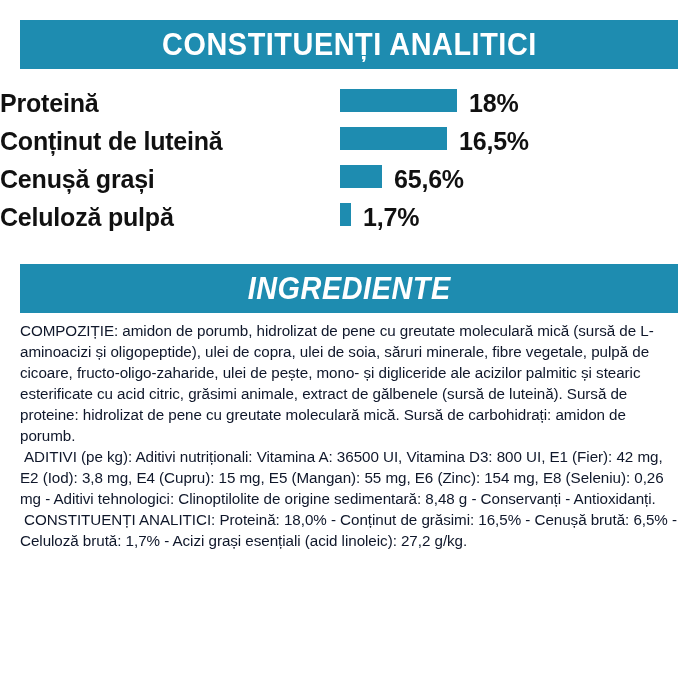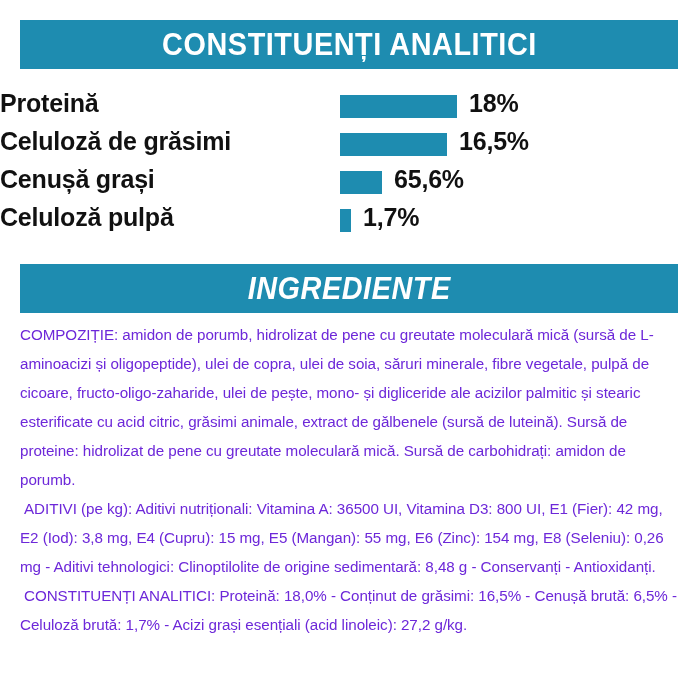--- a/index.html
+++ b/index.html
@@ -65,21 +65,21 @@
     padding-right: 10px;
     box-sizing: border-box;
     font-size: 25px;
     font-weight: bold;
     color: #111111;
     white-space: nowrap;
     letter-spacing: -0.2px;
   }
   .bar-track {
     display: flex;
-    align-items: flex-end;
+    align-items: flex-start;
   }
   .bar-fill {
     height: 23px;
     background: #1e8cb0;
   }
   .bar-value {
     font-size: 25px;
     font-weight: bold;
     color: #111111;
     margin-left: 12px;
@@ -87,22 +87,22 @@
     letter-spacing: -0.2px;
   }
 
   
   .ingredients-body {
     position: absolute;
     top: 320px;
     left: 20px;
     width: 660px;
     font-size: 15.2px;
-    line-height: 29px;
-    color: #6d28d9;
+    line-height: 21px;
+    color: #0f172a;
     letter-spacing: -0.05px;
   }
   .ingredients-body p {
     margin: 0;
     text-align: left;
   }
   .ingredients-body p.indented {
     text-indent: 4px;
   }
 </style>
@@ -119,21 +119,21 @@
 
     <div class="bar-row">
       <span class="bar-label">Proteină</span>
       <span class="bar-track">
         <span class="bar-fill" style="width:117px"></span>
         <span class="bar-value">18%</span>
       </span>
     </div>
 
     <div class="bar-row">
-      <span class="bar-label">Celuloză de grăsimi</span>
+      <span class="bar-label">Conținut de luteină</span>
       <span class="bar-track">
         <span class="bar-fill" style="width:107px"></span>
         <span class="bar-value">16,5%</span>
       </span>
     </div>
 
     <div class="bar-row">
       <span class="bar-label">Cenușă grași</span>
       <span class="bar-track">
         <span class="bar-fill" style="width:42px"></span>

